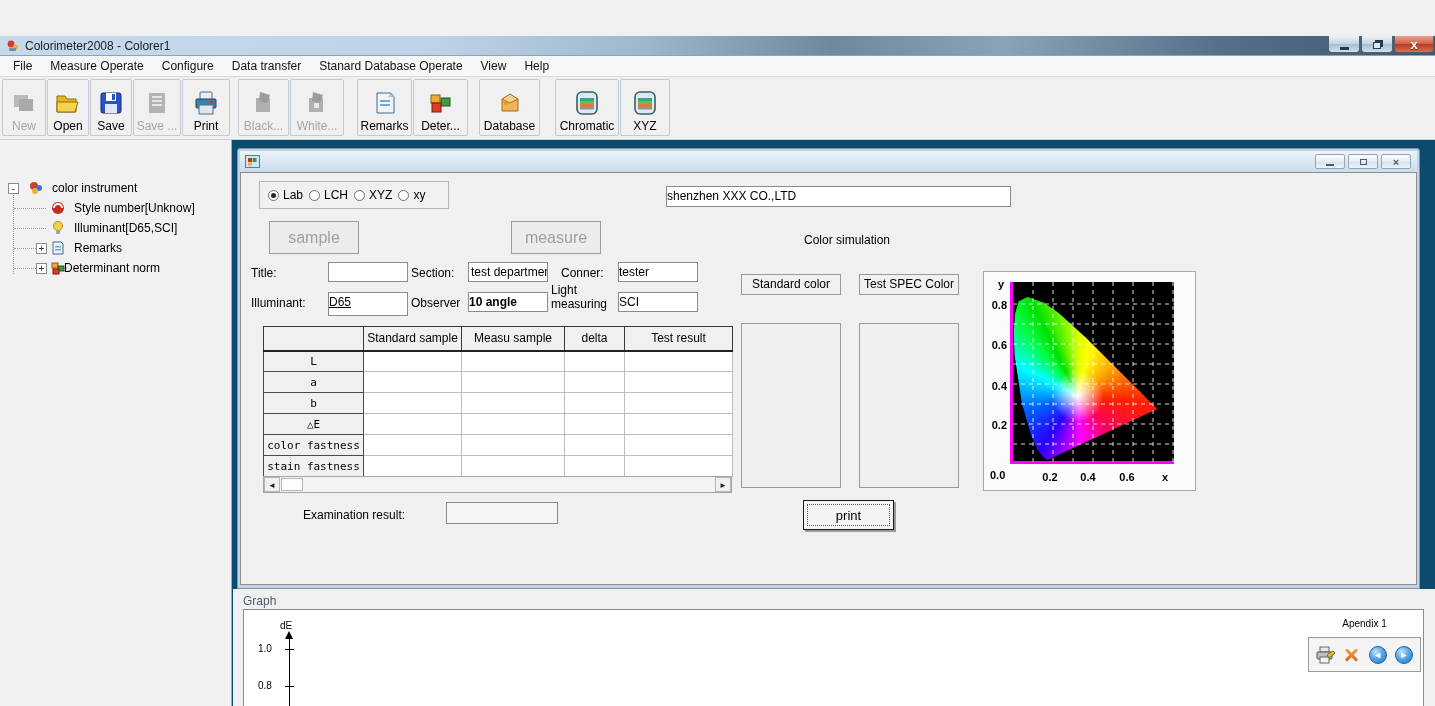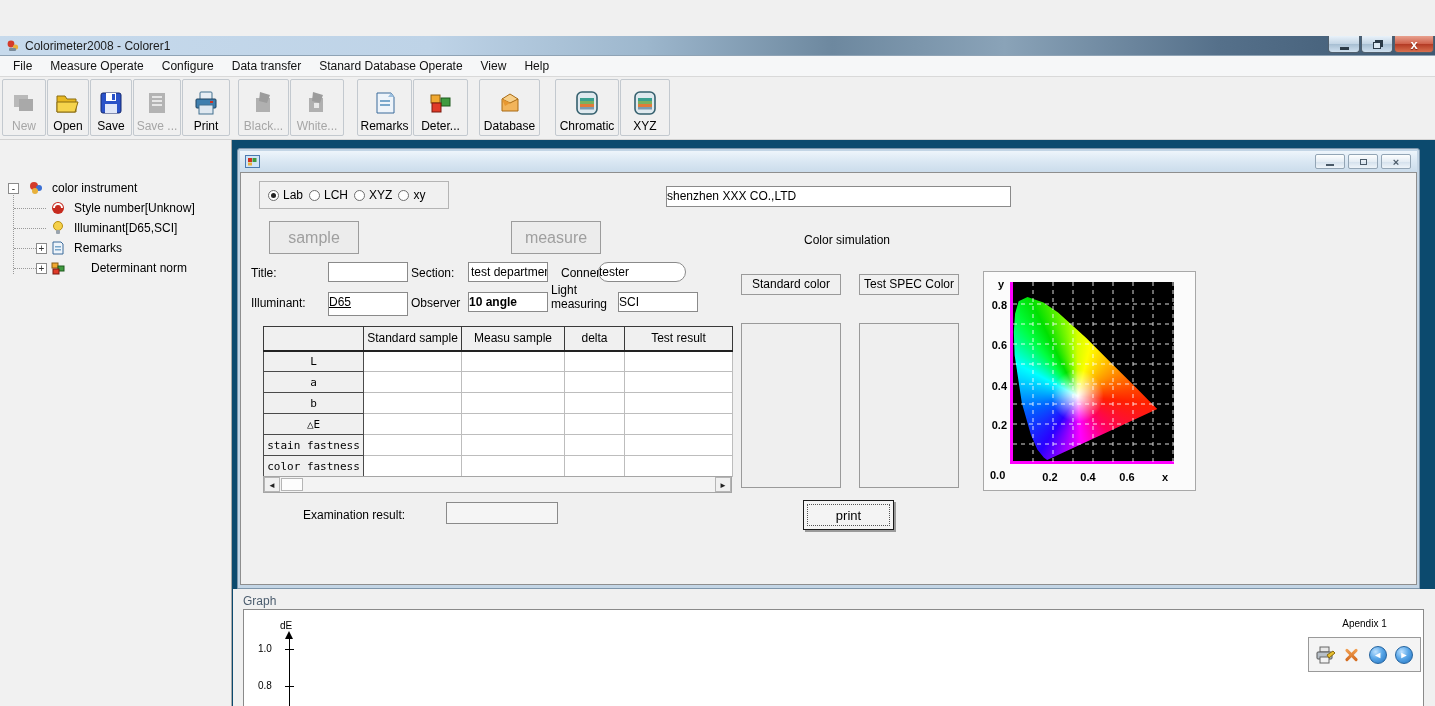--- a/index.html
+++ b/index.html
@@ -337,21 +337,21 @@
       </div>
 
       <div class="trow">
         <span class="doth" style="left:14px; width:22px; top:10px;"></span>
         <span class="expander" style="left:36px;">+</span>
         <svg class="ticon16" style="left:50px;" viewBox="0 0 16 16">
           <rect x="2" y="3" width="6" height="5" fill="#f0a830" stroke="#8a5c10"></rect>
             <rect x="8" y="6" width="6" height="5" fill="#3f9a3f" stroke="#1e5a1e"></rect>
             <rect x="3" y="9" width="6" height="5" fill="#e03a28" stroke="#7a180e"></rect>
         </svg>
-        <span class="tlabel2" style="left:91px;">Determinant norm</span>
+        <span class="tlabel2" style="left:64px;">Determinant norm</span>
       </div>
     </div>
   </div>
 
   <div class="innerwin">
     <div class="strip">
       <svg width="15" height="13" style="margin-left:5px;" viewBox="0 0 15 13">
         <rect x="0.5" y="0.5" width="14" height="12" fill="#cfe4f7" stroke="#4a7ab0"></rect>
           <rect x="3" y="3" width="4" height="4" fill="#d03020"></rect>
           <rect x="7.5" y="3" width="4" height="4" fill="#3f9a3f"></rect>
@@ -398,21 +398,21 @@
 
       <div class="flabel" style="left:500px; top:60px; width:212px; text-align:center;">Color simulation</div>
 
       <div class="flabel" style="left:10px; top:93px; width:70px;">Title:</div>
       <div class="field" style="left:87px; top:89px; width:80px; height:20px;"></div>
 
       <div class="flabel" style="left:170px; top:93px; width:54px;">Section:</div>
       <div class="field" style="left:227px; top:89px; width:80px; height:20px; text-align:left; padding-left:2px;">test department</div>
 
       <div class="flabel" style="left:320px; top:93px; width:54px;">Conner:</div>
-      <div class="field" style="left:357px; top:89px; width:88px; height:20px;border-radius:10px;">tester</div>
+      <div class="field" style="left:377px; top:89px; width:80px; height:20px;">tester</div>
 
       <div class="flabel" style="left:10px; top:123px; width:74px;">Illuminant:</div>
       <div class="field" style="left:87px; top:119px; width:80px; height:24px;text-decoration:underline;">D65</div>
 
       <div class="flabel" style="left:170px; top:123px; width:56px;">Observer</div>
       <div class="field" style="left:227px; top:119px; width:80px; height:20px;font-weight:bold;">10 angle</div>
 
       <div class="flabel" style="left:310px; top:110px; width:62px; line-height:14px;">Light measuring</div>
       <div class="field" style="left:377px; top:119px; width:80px; height:20px;">SCI</div>
 
@@ -454,28 +454,28 @@
               <td></td>
             </tr>
         <tr>
               <td class="rl">△E</td>
               <td></td>
               <td></td>
               <td></td>
               <td></td>
             </tr>
         <tr>
-              <td class="rl">stain fastness</td>
+              <td class="rl">color fastness</td>
               <td></td>
               <td></td>
               <td></td>
               <td></td>
             </tr>
         <tr>
-              <td class="rl">color fastness</td>
+              <td class="rl">stain fastness</td>
               <td></td>
               <td></td>
               <td></td>
               <td></td>
             </tr>
       </tbody>
         </table>
       <div class="hscroll">
         <div class="sarrow" style="left:0;">◄</div>
         <div class="sthumb"></div>

